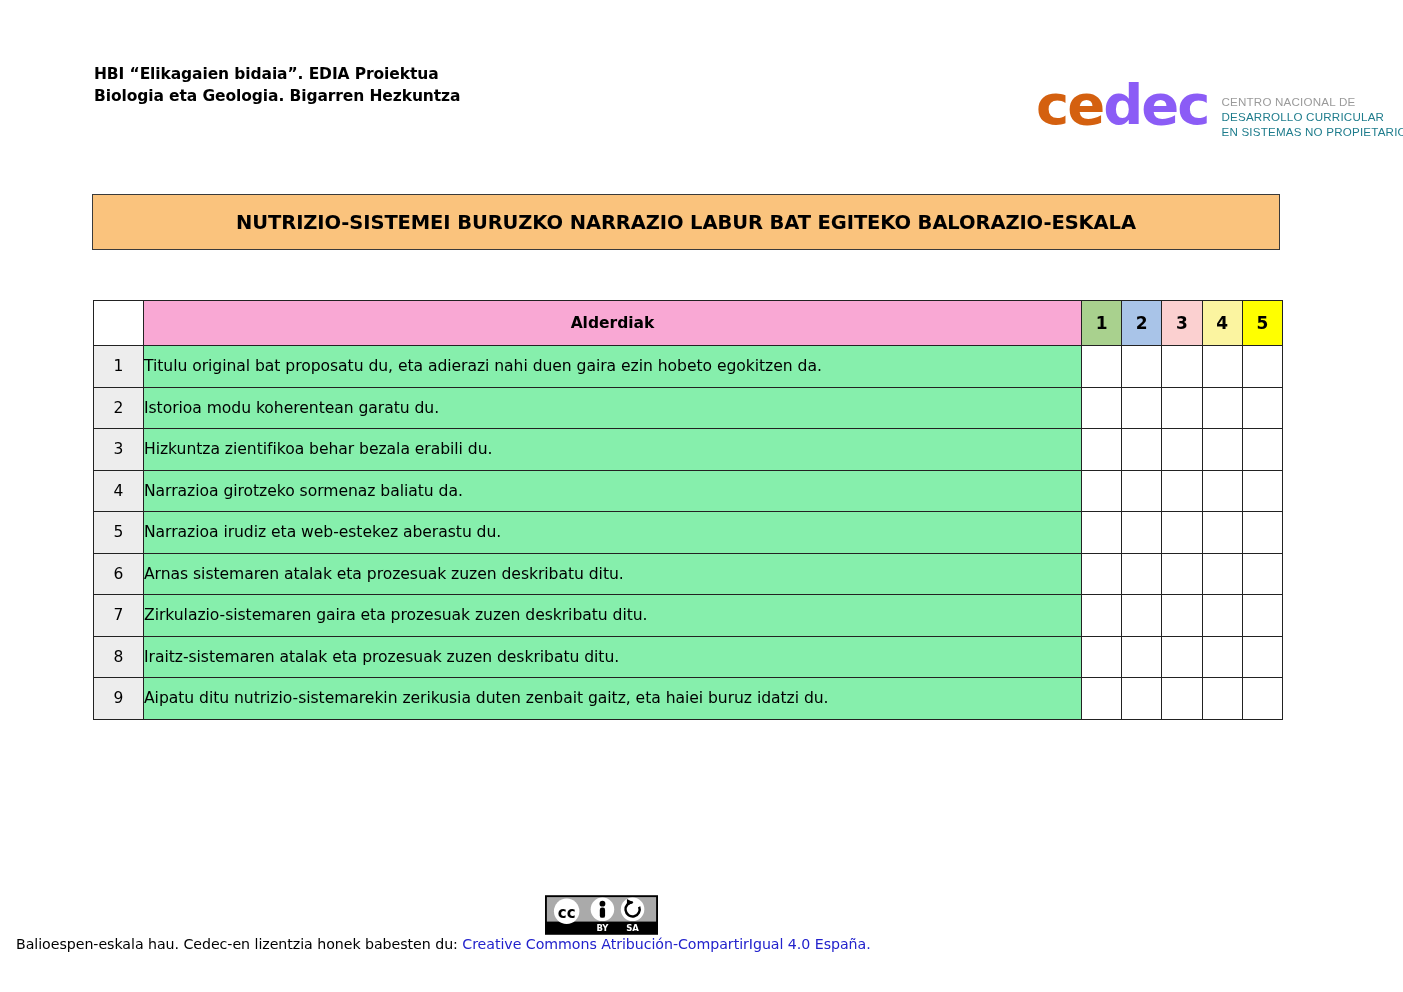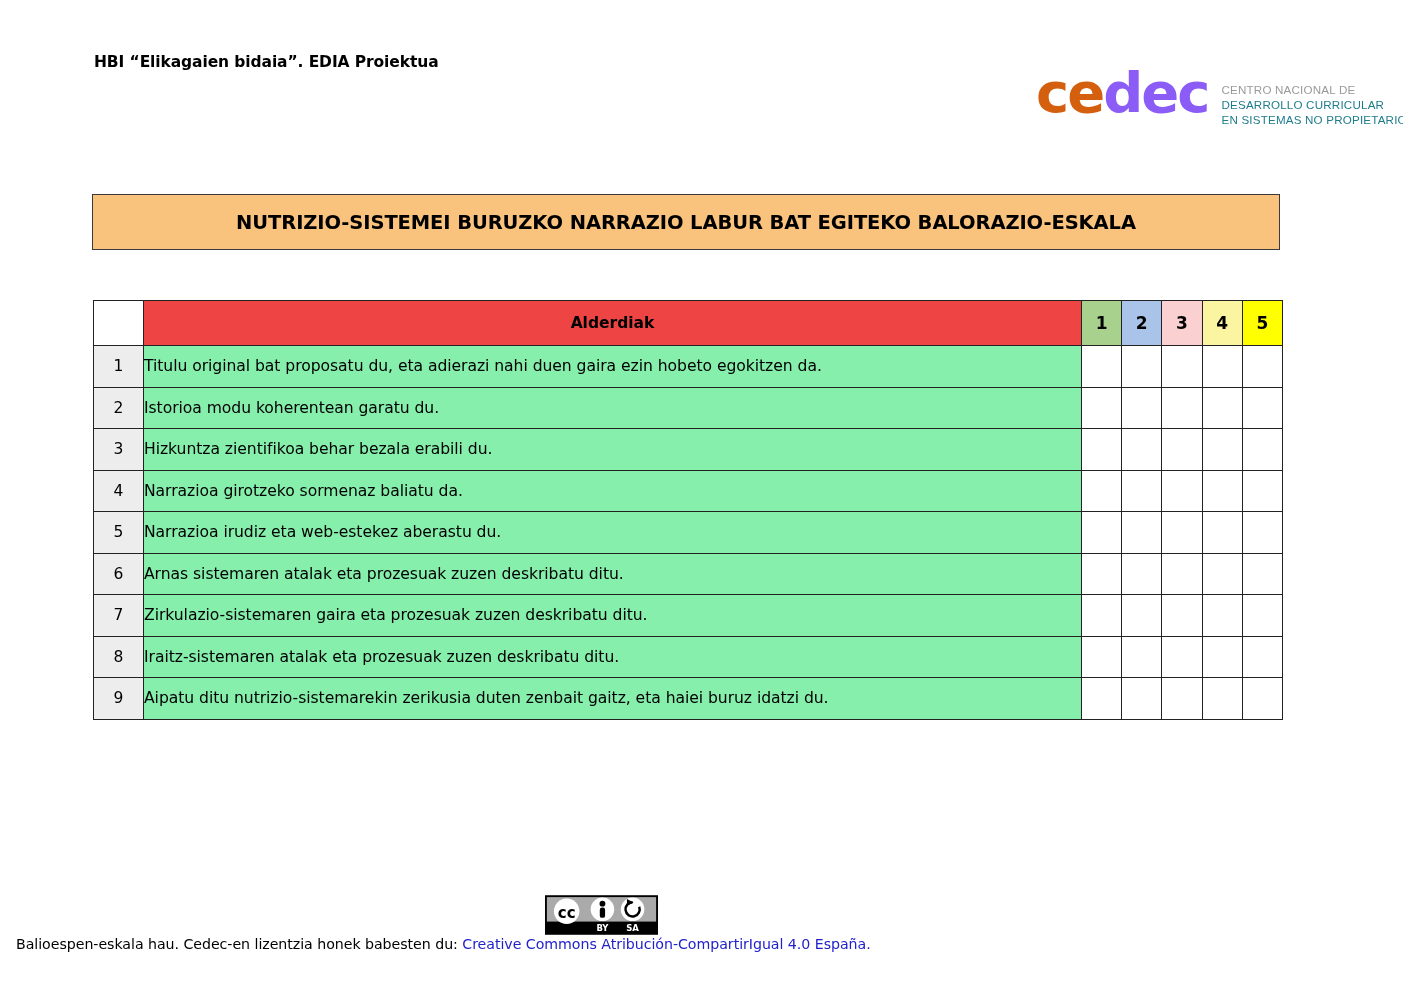--- a/index.html
+++ b/index.html
@@ -11,21 +11,21 @@
     height: 992px;
     background: #ffffff;
     font-family: "DejaVu Sans", sans-serif;
     position: relative;
     overflow: hidden;
   }
 
   
   .page-header {
     position: absolute;
-    top: 4px; left: 0;
+    top: 16px; left: 0;
     width: 1403px;
     height: 150px;
   }
   .doc-heading {
     position: absolute;
     left: 94px;
     top: 47px;
     font-size: 15.5px;
     font-weight: bold;
     color: #000000;
@@ -104,21 +104,21 @@
   }
   .col-num   { width: 50px; }
   .col-text  { width: 938px; }
   .col-score { width: 40.2px; }
 
   .hdr-blank {
     background: #ffffff;
     height: 45px;
   }
   .hdr-aspect {
-    background: #ef4444;
+    background: #f9a8d4;
     height: 45px;
     text-align: center;
     font-size: 15.5px;
     font-weight: bold;
     color: #000000;
   }
   .hdr-score {
     height: 45px;
     text-align: center;
     vertical-align: middle;
@@ -178,20 +178,21 @@
     color: #2222CC;
     text-decoration: none;
   }
 </style>
 </head>
 <body>
 
 <div class="page-header">
   <div class="doc-heading">
     <div>HBI “Elikagaien bidaia”. EDIA Proiektua</div>
+    <div>Biologia eta Geologia. Bigarren Hezkuntza</div>
   </div>
 
   <div class="logo-block">
     <div class="logo-word"><span class="logo-ce">ce</span><span class="logo-dec">dec</span></div>
     <div class="logo-tagline">
       <div class="tag-line-1">CENTRO NACIONAL DE</div>
       <div class="tag-line-2">DESARROLLO CURRICULAR</div>
       <div class="tag-line-3">EN SISTEMAS NO PROPIETARIOS</div>
     </div>
   </div>

